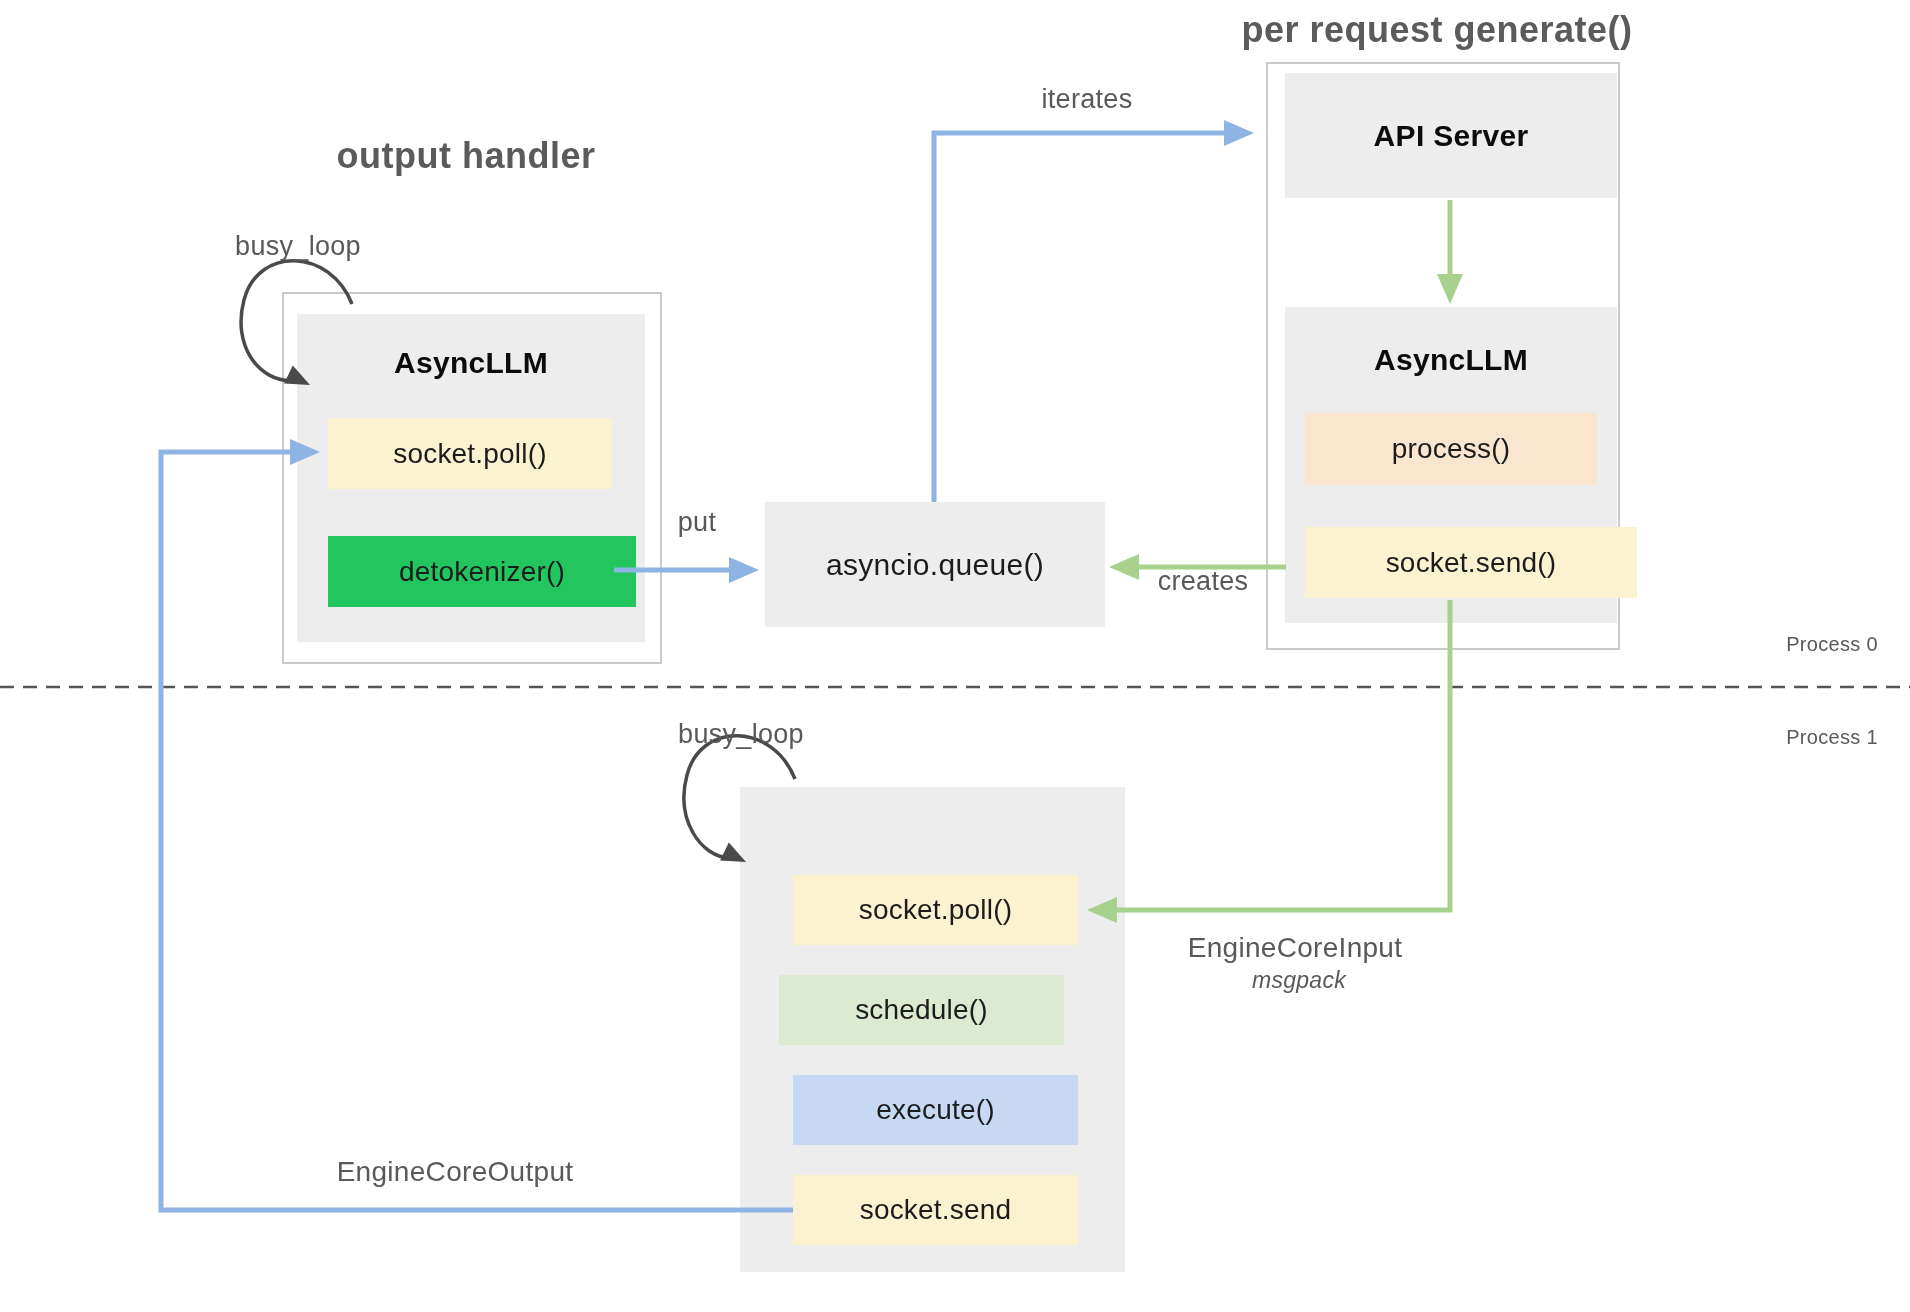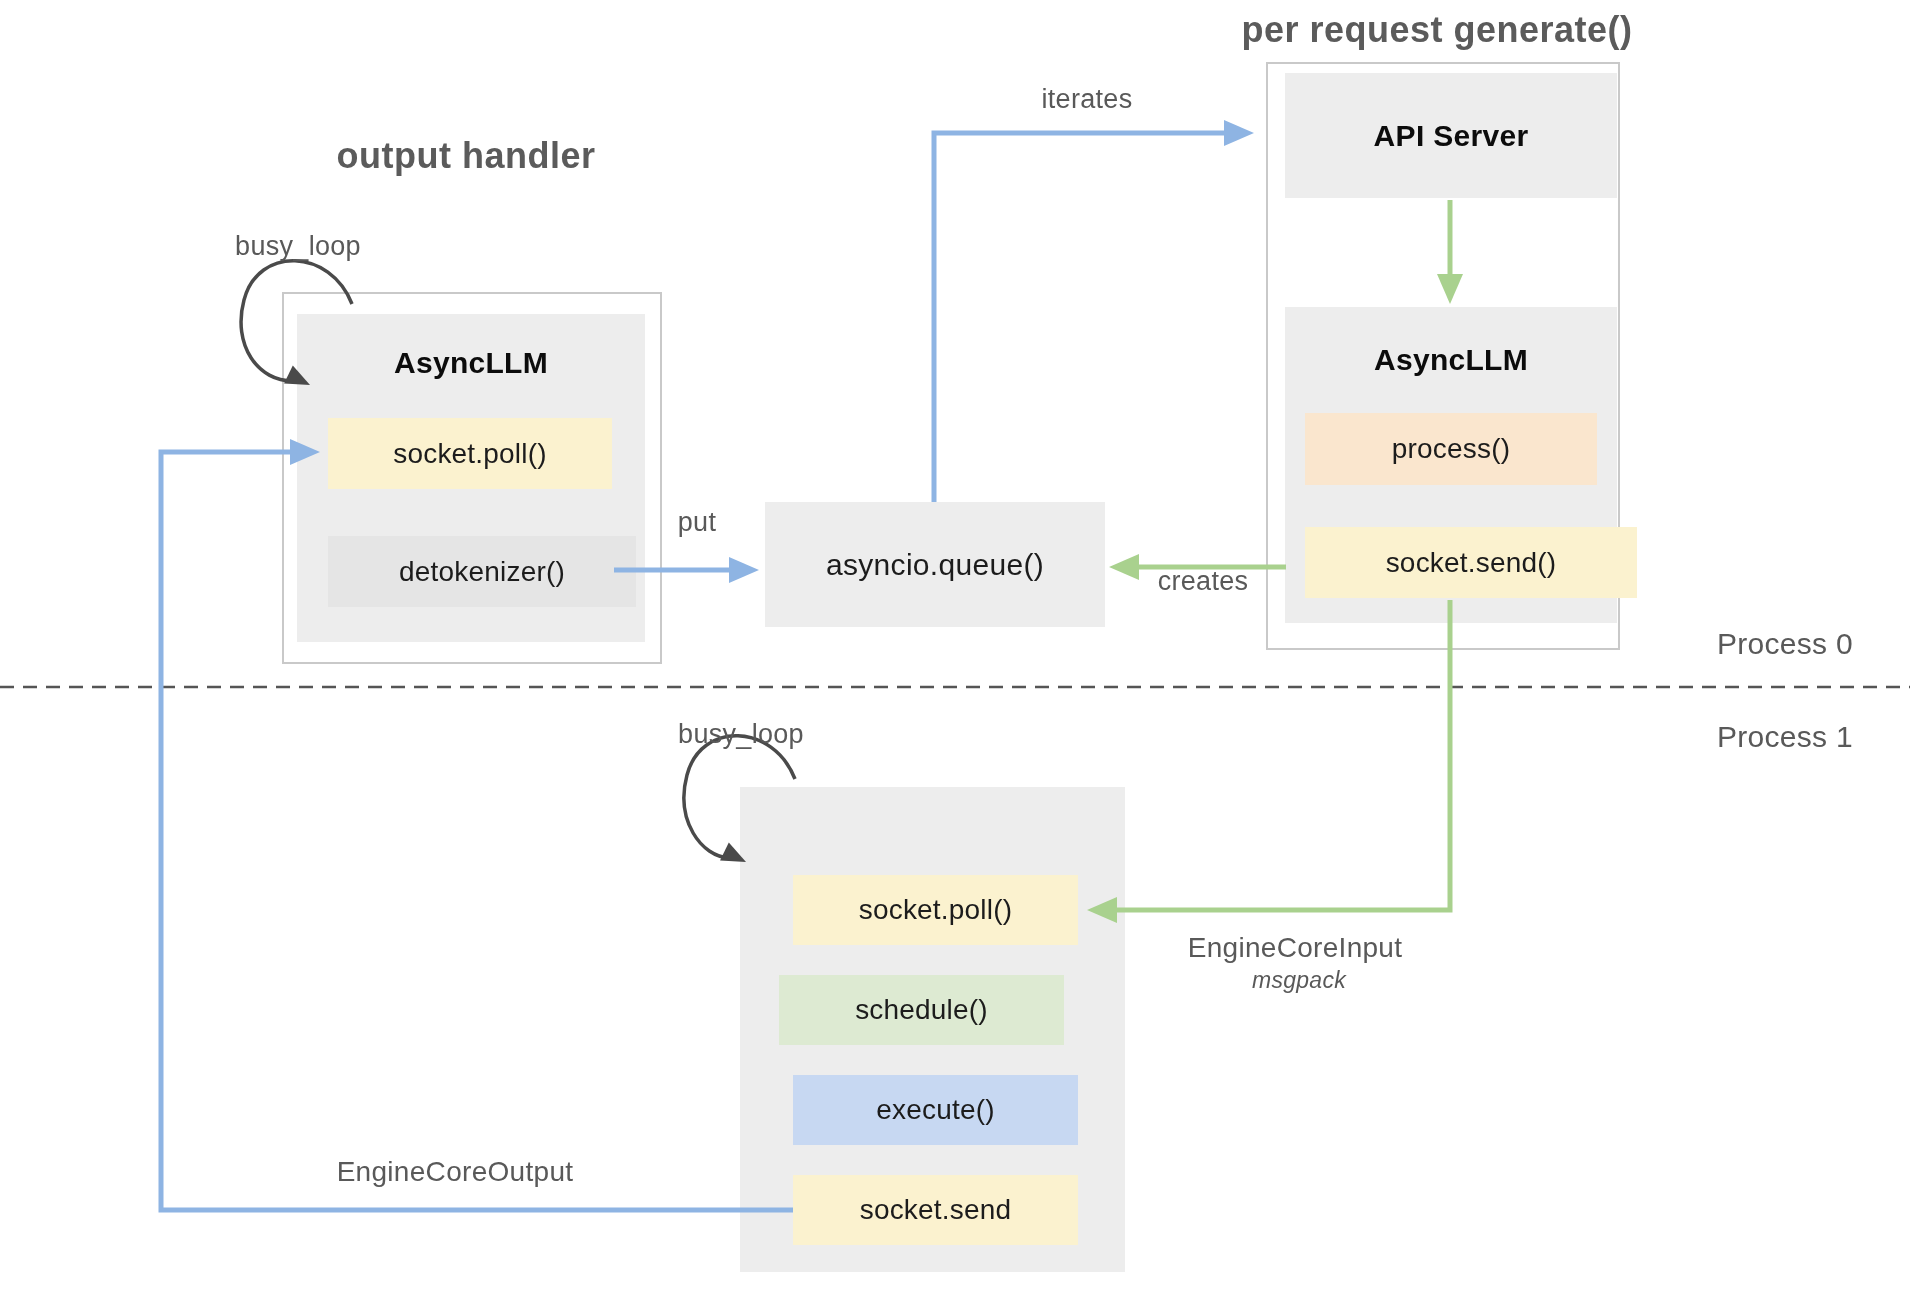--- a/index.html
+++ b/index.html
@@ -21,41 +21,41 @@
   .big-title{
     font-size:36px;font-weight:700;color:#5b5b5b;white-space:nowrap;
     transform:translate(-50%,-50%);letter-spacing:.5px;
   }
   .edge-label{
     font-size:27px;font-weight:500;color:#595959;white-space:nowrap;
     transform:translate(-50%,-50%);letter-spacing:.3px;
   }
   .edge-label.small-italic{font-size:23px;font-style:italic;font-weight:400;}
   .process-label{
-    font-size:30px;font-weight:500;color:#595959;white-space:nowrap;
-    transform:translate(-50%,-50%);letter-spacing:.3px;
+    font-size:20px;font-weight:500;color:#595959;white-space:nowrap;
+    transform:translate(-50%,-50%);letter-spacing:.3px;margin-left:47px;
   }
   .queue-box{
     display:flex;align-items:center;justify-content:center;
     font-size:30px;font-weight:500;color:#1c1c1c;letter-spacing:.3px;
   }
   svg#edges{position:absolute;left:0;top:0;z-index:5;pointer-events:none;}
   .box-layer{z-index:1;}
   .label-layer{z-index:6;}
 </style>
 </head>
 <body>
 
 <div id="canvas">
 
   <div class="abs box-layer outer-box" style="left:282px;top:292px;width:380px;height:372px;"></div>
   <div class="abs box-layer gray-box" style="left: 297px; top: 314px; width: 348px; height: 328px; background-color: rgb(237, 237, 237);"></div>
   <div class="abs box-layer node-header" style="left:297px;top:343px;width:348px;height:40px;">AsyncLLM</div>
   <div class="abs box-layer row-box" style="left: 328px; top: 418px; width: 284px; height: 71px; background-color: rgb(251, 242, 207);">socket.poll()</div>
-  <div class="abs box-layer row-box" style="left: 328px; top: 536px; width: 308px; height: 71px; background-color: #e5e5e5;">detokenizer()</div>
+  <div class="abs box-layer row-box" style="left: 328px; top: 536px; width: 308px; height: 71px; background-color: #22c55e;">detokenizer()</div>
 
   <div class="abs box-layer outer-box" style="left:1266px;top:62px;width:354px;height:588px;"></div>
   <div class="abs box-layer gray-box node-header" style="left: 1285px; top: 73px; width: 332px; height: 125px; background-color: rgb(237, 237, 237);">API Server</div>
   <div class="abs box-layer gray-box" style="left: 1285px; top: 307px; width: 332px; height: 316px; background-color: rgb(237, 237, 237);"></div>
   <div class="abs box-layer node-header" style="left:1285px;top:340px;width:332px;height:40px;">AsyncLLM</div>
   <div class="abs box-layer row-box" style="left: 1305px; top: 413px; width: 292px; height: 72px; background-color: rgb(250, 230, 206);">process()</div>
   <div class="abs box-layer row-box" style="left: 1305px; top: 527px; width: 332px; height: 71px; background-color: rgb(251, 242, 207);">socket.send()</div>
 
   <div class="abs box-layer gray-box queue-box" style="left: 765px; top: 502px; width: 340px; height: 125px; background-color: rgb(237, 237, 237);">asyncio.queue()</div>
 

